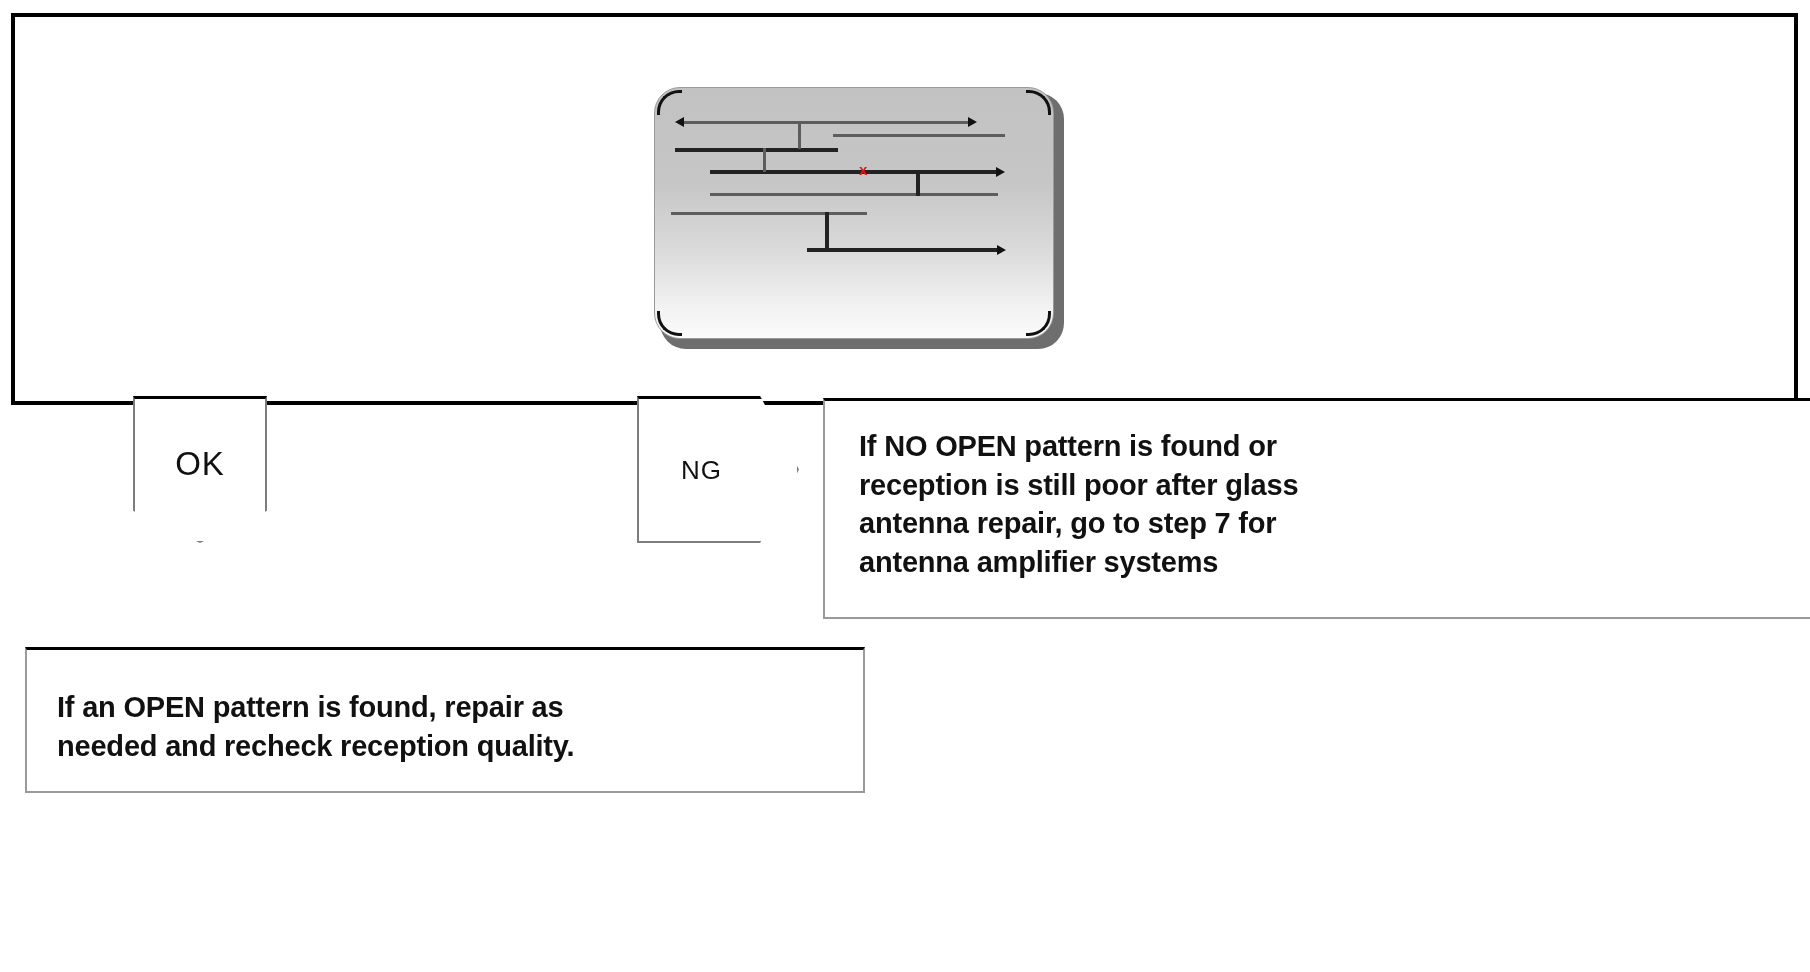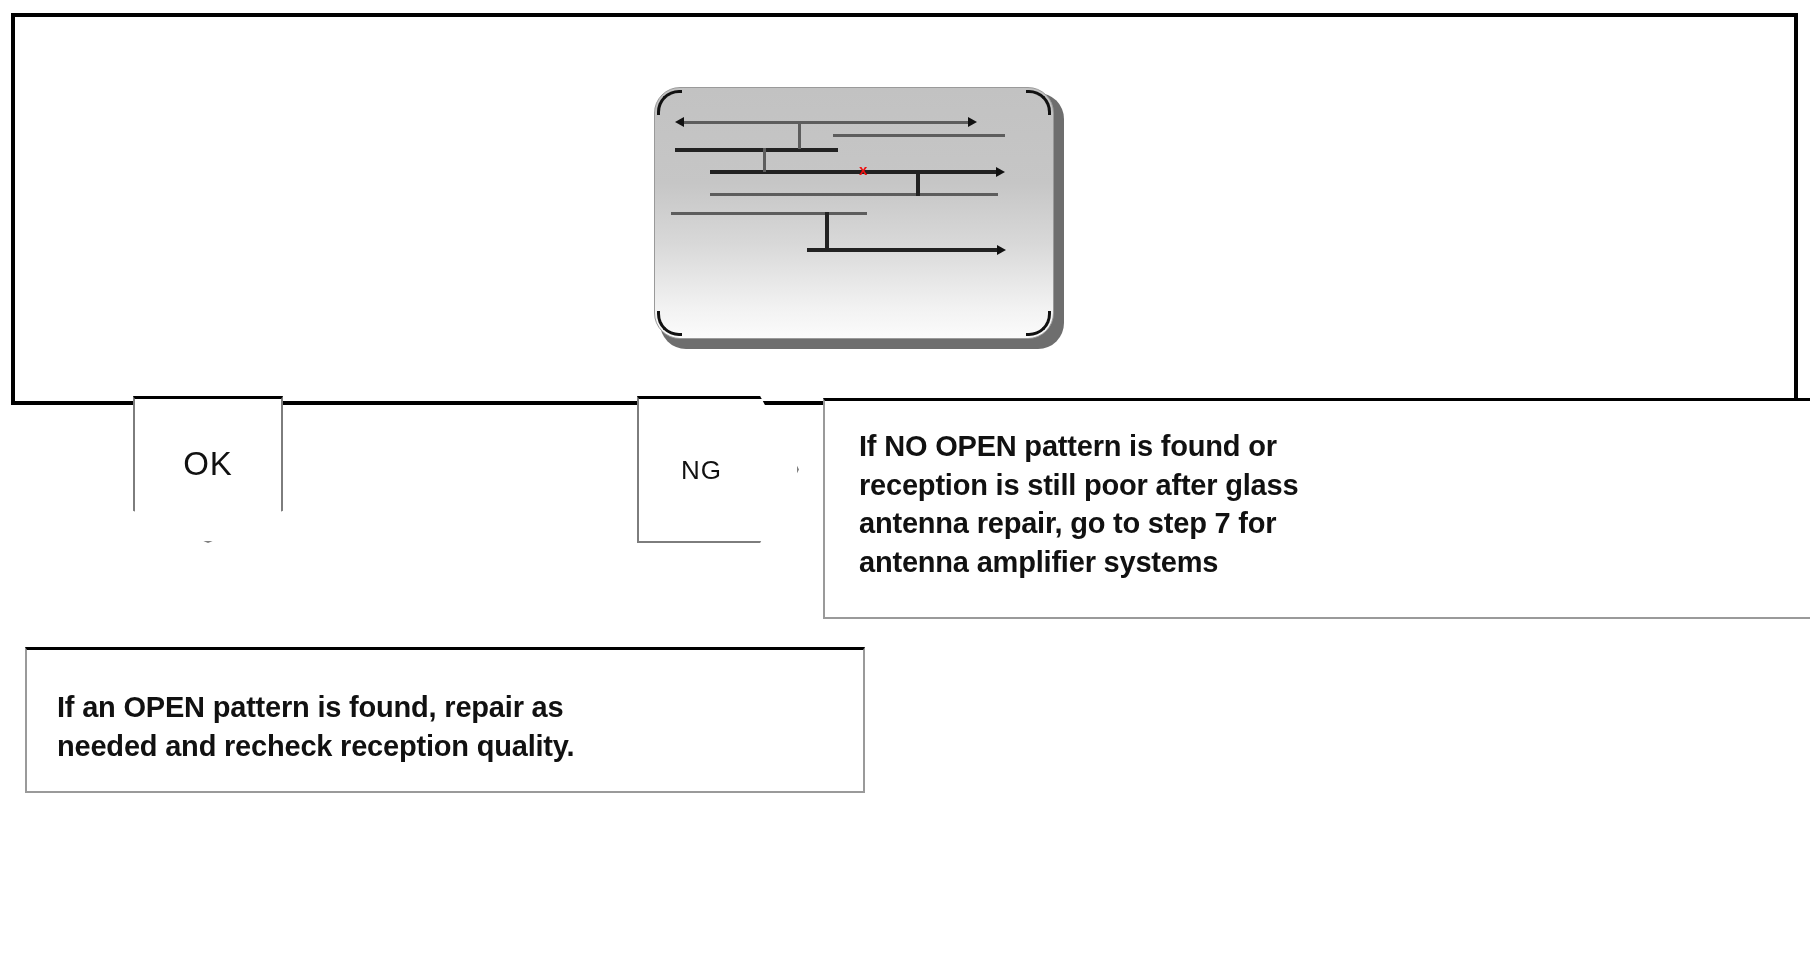--- a/index.html
+++ b/index.html
@@ -97,21 +97,21 @@
     font-family: "Liberation Sans", sans-serif;
     line-height: 1;
     user-select: none;
   }
 
   
   .pentagon-down {
     position: absolute;
     left: 133px;
     top: 396px;
-    width: 150px;
+    width: 134px;
     height: 147px;
     background: #ffffff;
     border: 2px solid #7d7d7d;
     border-top: 3px solid #000000;
     box-sizing: border-box;
     clip-path: polygon(0% 0%, 100% 0%, 100% 78%, 50% 100%, 0% 78%);
     display: flex;
     align-items: flex-start;
     justify-content: center;
   }

